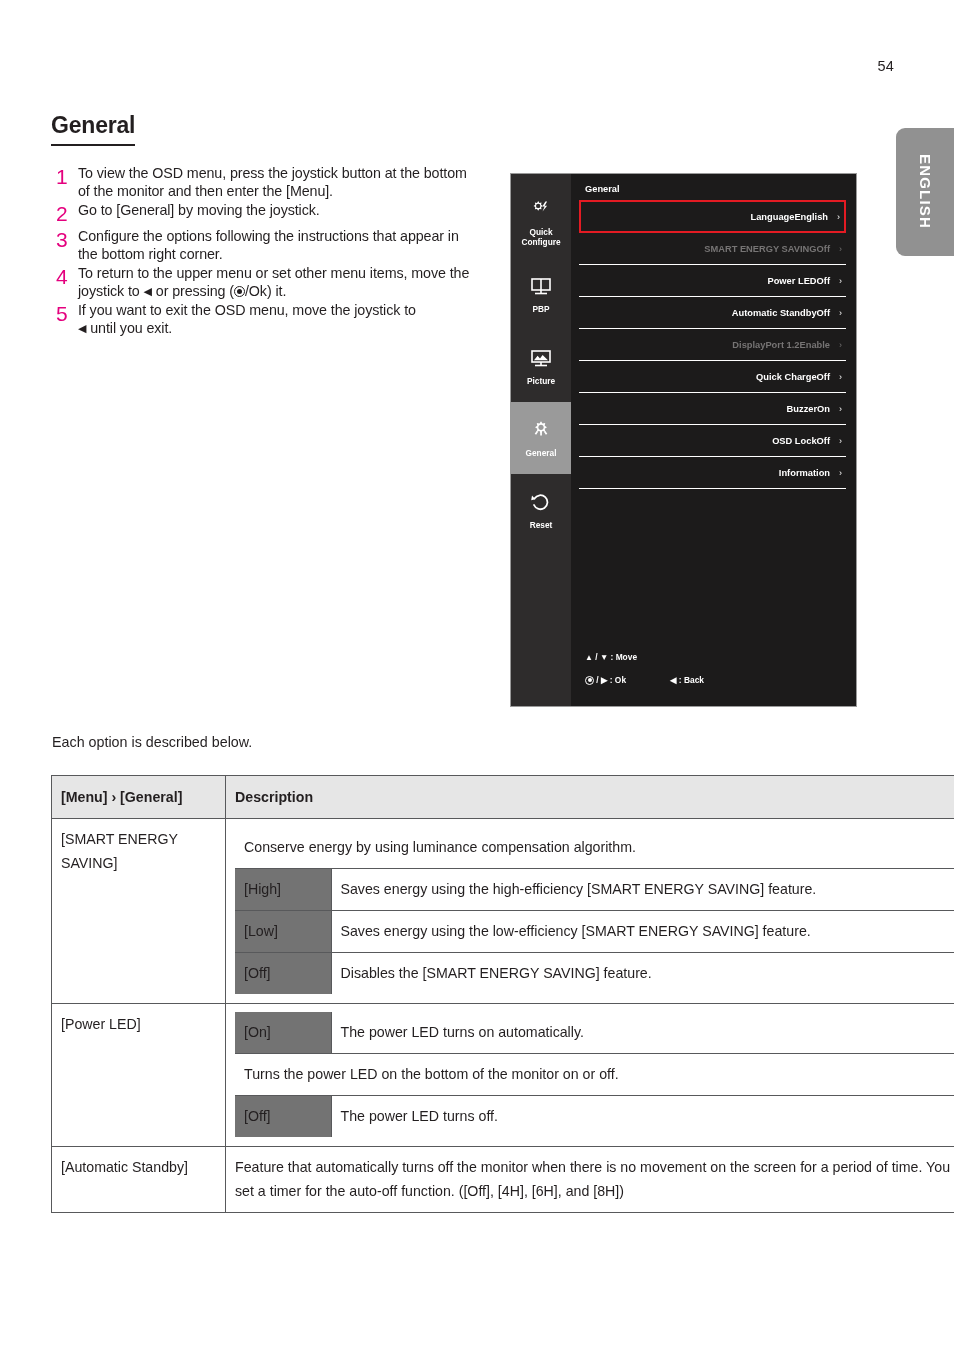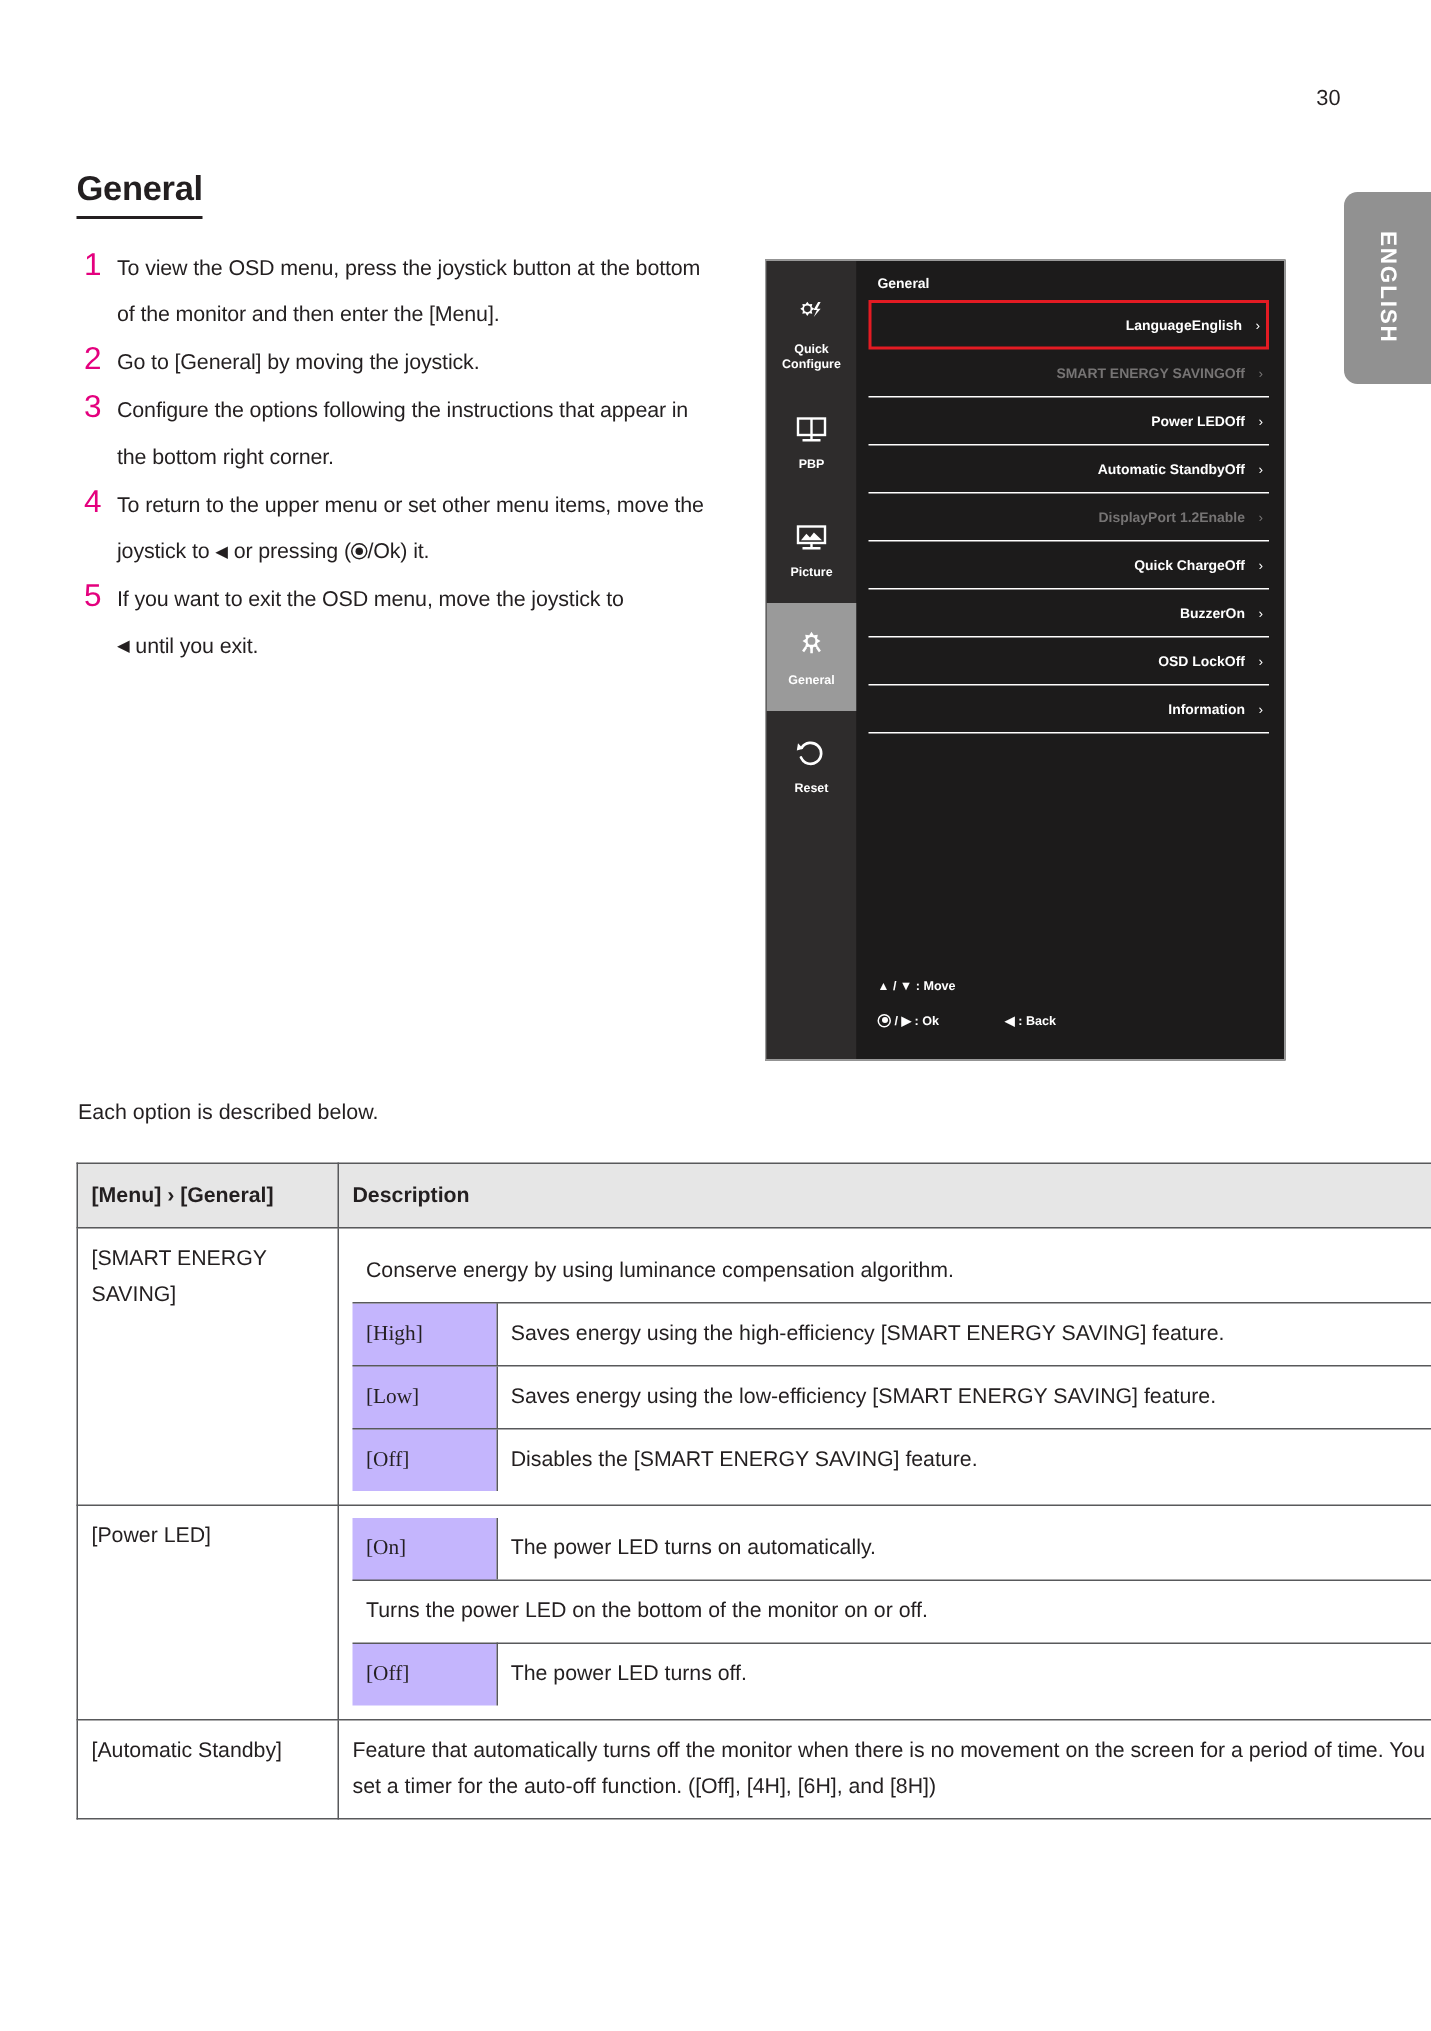--- a/index.html
+++ b/index.html
@@ -66,21 +66,21 @@
     color: #e4007e;
     font-size: 21px;
     line-height: 25px;
     width: 22px;
     flex: 0 0 22px;
     text-align: left;
     font-weight: normal;
   }
   .step-text {
     font-size: 14.3px;
-    line-height: 31px;
+    line-height: 18px;
     color: #231f20;
     letter-spacing: -.1px;
   }
   .glyph { font-size: 11px; vertical-align: 1px; }
   .ok-glyph {
     display: inline-block;
     width: 11px; height: 11px;
     border: 1.4px solid #231f20;
     border-radius: 50%;
     position: relative;
@@ -228,24 +228,23 @@
     font-weight: normal;
     text-align: left;
   }
   table.spec th {
     background: #e6e6e6;
     font-weight: bold;
     padding: 9px;
   }
   th.th-desc { text-align: center; }
   td.sub-label {
-    background: #c4b5fd;
+    background: #737373;
     width: 96px;
     white-space: nowrap;
-    font-family: Liberation Serif, serif;
   }
   td.col1 { width: 174px; }
   td.nested { padding: 0; border: none; }
   table.inner {
     width: 100%;
     border-collapse: collapse;
   }
   table.inner td {
     border: 1px solid #58595b;
     border-right: none;
@@ -256,21 +255,21 @@
   table.inner tr:first-child td { border-top: none; }
   table.inner tr:last-child td { border-bottom: none; margin-left: 48px; }
   table.inner td:first-child { border-left: none; }
   .desc-top { padding-bottom: 9px; }
 </style>
 </head>
 <body>
 
 <div class="page">
 
-  <div class="page-number">30</div>
+  <div class="page-number">54</div>
 
   <div class="lang-tab">
     <span>ENGLISH</span>
   </div>
 
   <div class="heading">General</div>
 
   <div class="steps">
 
     <div class="step">

